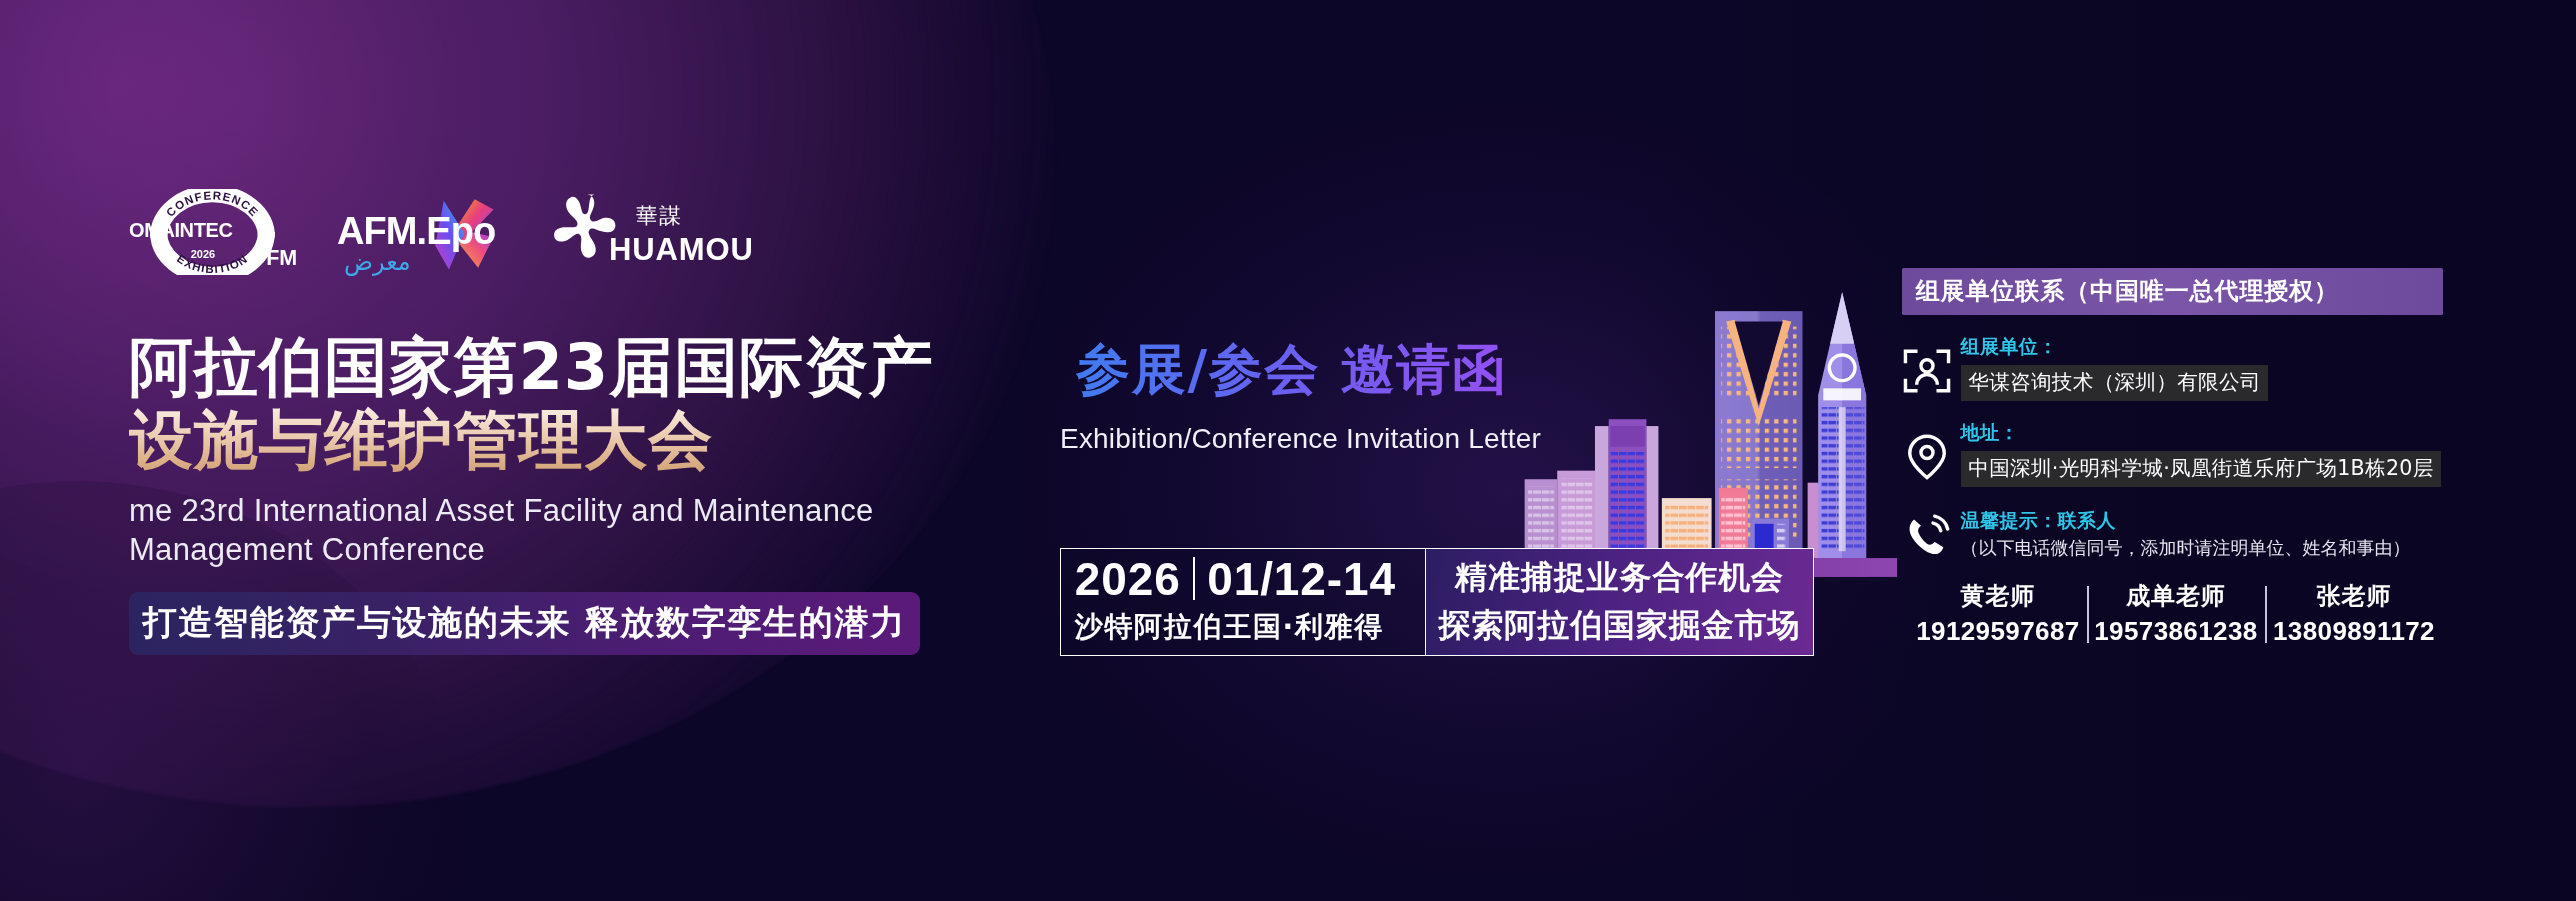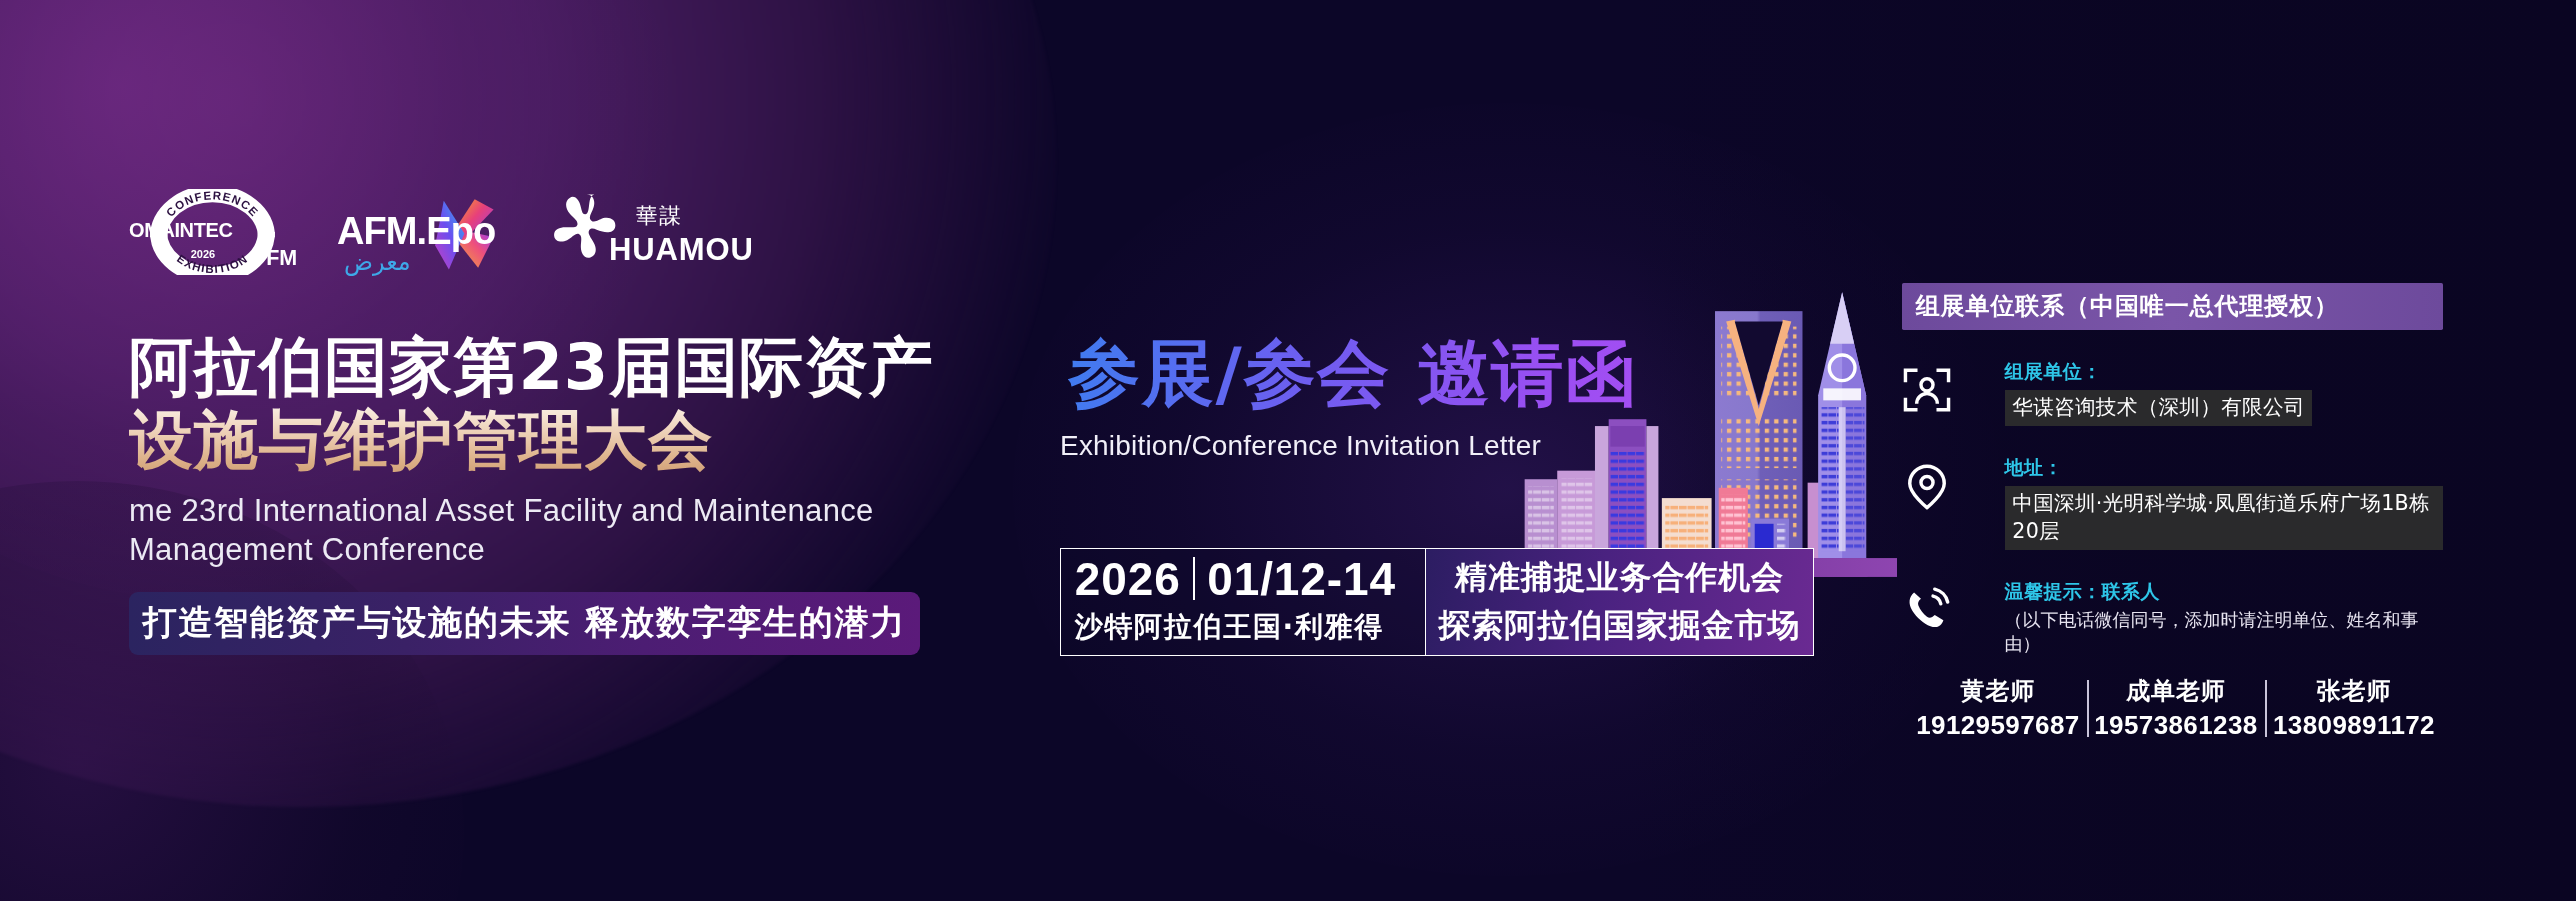--- a/index.html
+++ b/index.html
@@ -75,21 +75,21 @@
     border-radius:9px;
   }
   .tagline-bar span{
     color:#ffffff;font-size:34px;font-weight:bold;letter-spacing:1.7px;
     font-family:"DejaVu Sans",sans-serif;
   }
 
   
   .center-block{position:absolute;left:1060px;top:318px;width:799px;}
   .invite-cn{
-    font-family:"DejaVu Sans",sans-serif;font-weight:bold;font-size:72px;letter-spacing:1.7px;margin:8px;
+    font-family:"DejaVu Sans",sans-serif;font-weight:bold;font-size:54px;letter-spacing:1.7px;margin:16px;
     background:linear-gradient(100deg,#3f7cf0 0%,#6d5ef0 30%,#9b4ef2 62%,#b84ff5 100%);
     -webkit-background-clip:text;background-clip:text;color:transparent;-webkit-text-fill-color:transparent;
   }
   .invite-en{margin:5.2px 0 0 0;color:#f1eff8;font-size:28px;letter-spacing:0.2px;font-weight:300;}
 
   .date-wrap{
     position:absolute;left:1060px;top:548px;display:flex;
     border:1.7px solid #ffffff;height:108px;box-sizing:border-box;
   }
   .date-left{
@@ -103,27 +103,27 @@
     background:linear-gradient(100deg,#2c1d62 0%,#4a2280 45%,#6a2a92 100%);
     border-left:1.7px solid #fff;
     display:flex;flex-direction:column;justify-content:center;align-items:center;gap:3.4px;
   }
   .date-right div{color:#fff;font-size:32px;font-weight:bold;letter-spacing:0.9px;font-family:"DejaVu Sans",sans-serif;}
 
   
   .skyline{position:absolute;left:1490px;top:258px;width:378px;height:343px;}
 
   
-  .contact{position:absolute;left:1902px;top:283px;width:541px;}
+  .contact{position:absolute;left:1902px;top:268px;width:541px;}
   .contact-header{
     background:linear-gradient(90deg,#6d4a9c 0%,#7a55a8 50%,#6d4a9c 100%);
     padding:6.9px 8.6px 8.6px 13.7px;border-radius:1.7px;
   }
   .contact-header span{color:#fff;font-size:24px;font-weight:bold;letter-spacing:0.9px;font-family:"DejaVu Sans",sans-serif;}
-  .c-row{display:flex;align-items:flex-start;margin-top:29px;gap:44px;}
+  .c-row{display:flex;align-items:center;margin-top:19px;}
   .c-icon{width:50px;height:50px;flex:0 0 50px;margin-right:8.6px;margin-top:5.2px;}
   .c-body{flex:1;}
   .c-label{color:#2ec6e8;font-size:19px;font-weight:bold;letter-spacing:0.4px;font-family:"DejaVu Sans",sans-serif;}
   .c-value{
     display:inline-block;margin-top:4.3px;background:#2a2a2c;color:#fff;
     padding:3.4px 7.7px 5.2px 7.7px;font-size:20.6px;letter-spacing:0.3px;font-family:"DejaVu Sans",sans-serif;
   }
   .c-note{color:#e7e4f0;font-size:18px;margin-top:2.6px;font-family:"DejaVu Sans",sans-serif;}
   .people{display:flex;margin-top:19px;margin-left:6.9px;}
   .person{flex:1;text-align:center;position:relative;}

